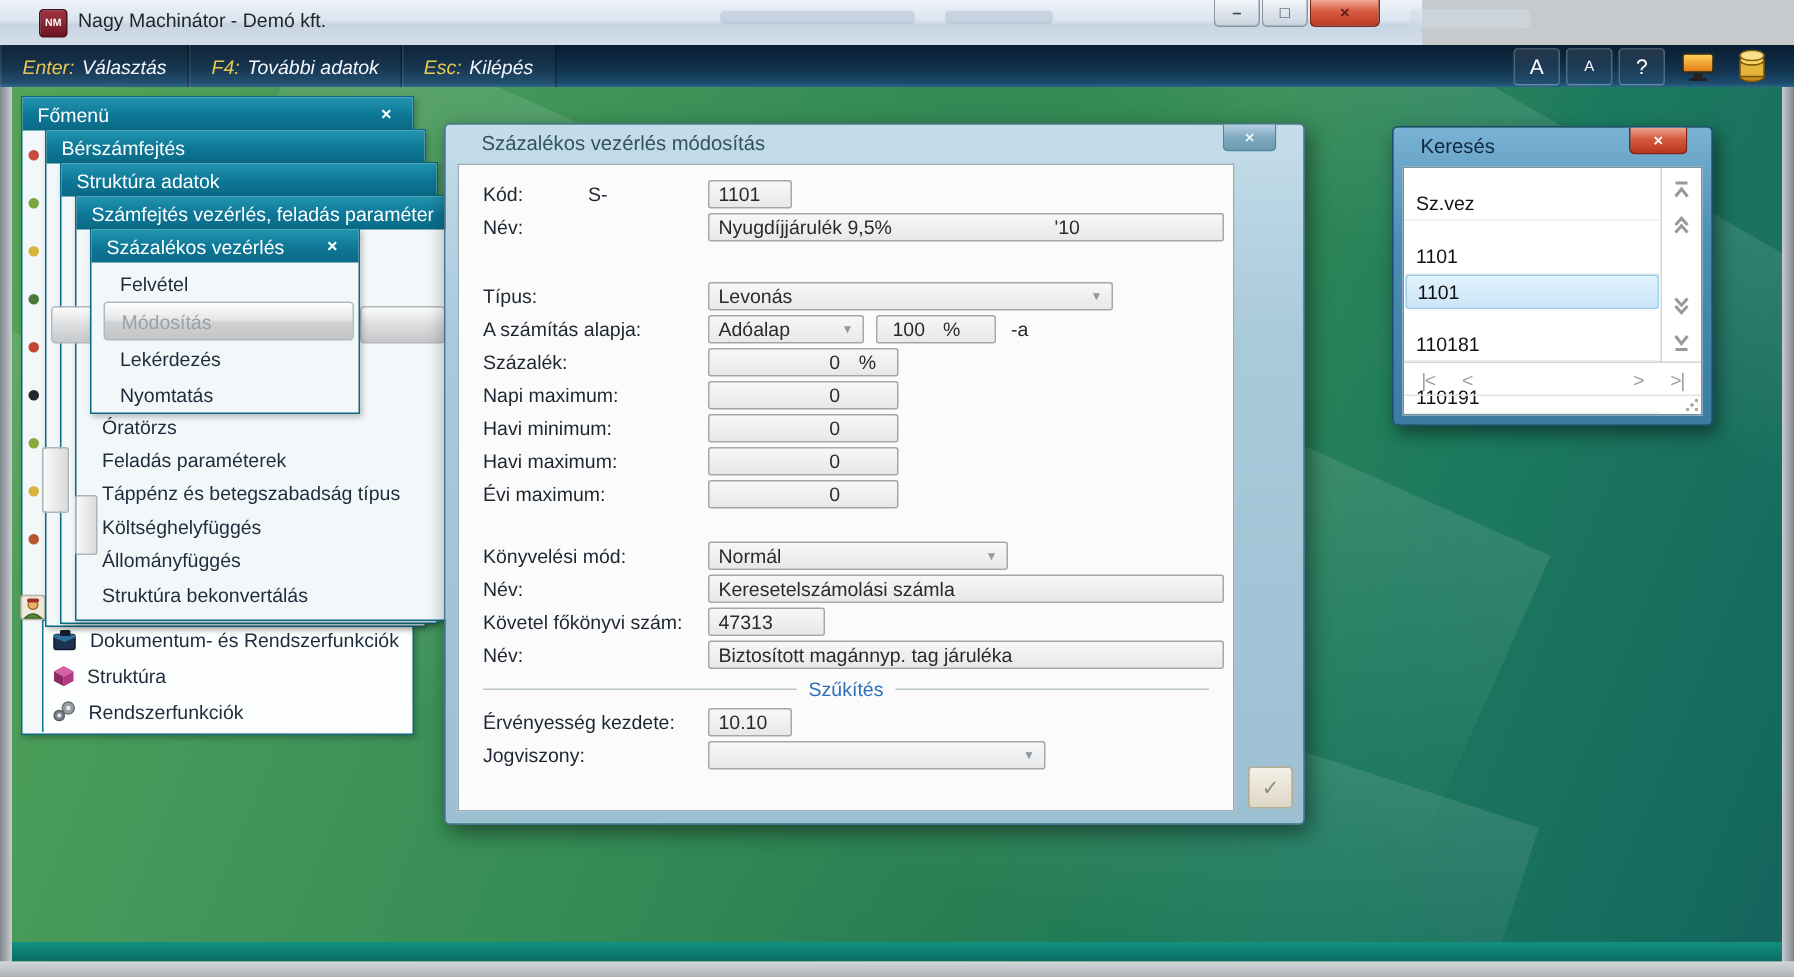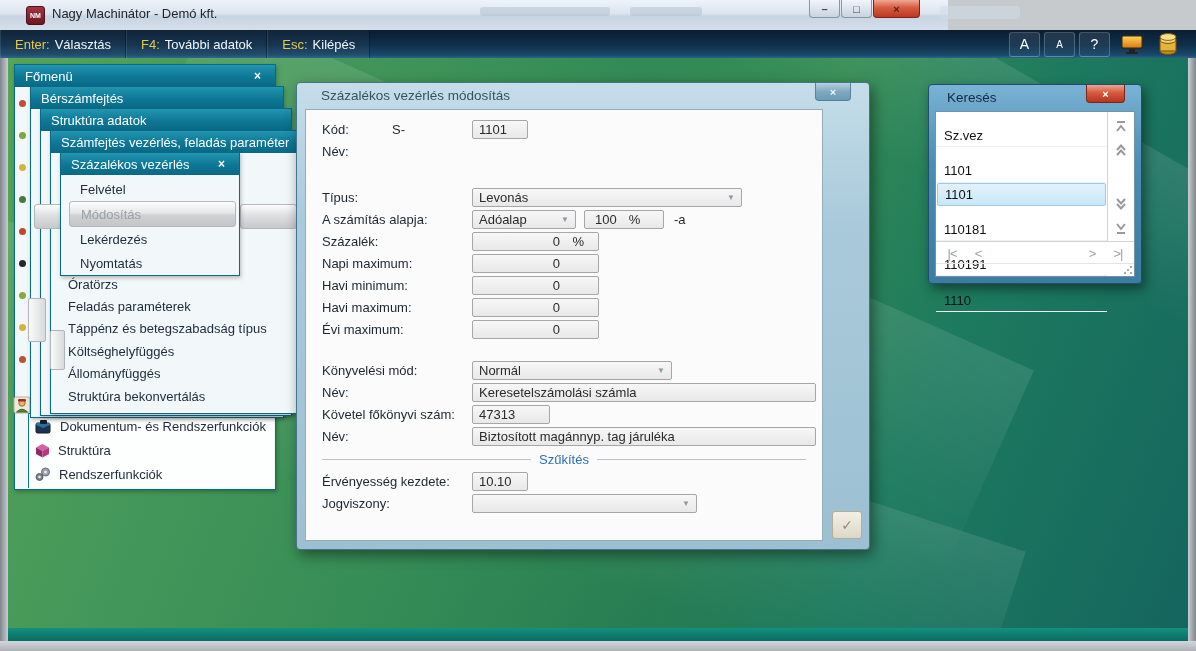--- a/index.html
+++ b/index.html
@@ -20,21 +20,21 @@
     border:1px solid #8a94a2;border-top:none;border-radius:0 0 4px 4px;
     background:linear-gradient(#f2f5fa,#c9d3df);color:#3c4650;font-size:11px;font-weight:bold;}
   .wbtn.min,.wbtn.max{width:29px;}
   .wbtn.close{width:45px;background:linear-gradient(#f0a795,#d65b41 45%,#bb3a24);
     border-color:#7e2417;color:#58231a;}
   .menubar{position:absolute;left:0;top:30px;width:1196px;height:28px;
     background:linear-gradient(#0a1d31 0%,#10304c 55%,#1b4a6b 90%,#2c6388 100%);
     border-bottom:1px solid #0a3a52;display:flex;align-items:stretch;}
   .mitem{display:flex;align-items:center;gap:5px;padding:0 14px;
     border-left:1px solid rgba(255,255,255,.10);border-right:1px solid rgba(0,0,0,.35);
-    background:rgba(255,255,255,.03);}
+    background:rgba(255,255,255,.03);font-style:italic;}
   .mitem .key{color:#e6c84f;}
   .mitem .lab{color:#f2f6fa;}
   .mb-right{margin-left:auto;display:flex;align-items:center;gap:4px;padding-right:14px;}
   .sqbtn{width:29px;height:23px;border:1px solid rgba(255,255,255,.22);border-radius:3px;
     background:linear-gradient(rgba(255,255,255,.10),rgba(255,255,255,.02));
     color:#fff;display:flex;align-items:center;justify-content:center;}
   .sqbtn.big{font-size:14px;} .sqbtn.small{font-size:10px;} .sqbtn.help{font-size:14px;}
   .mb-icon{width:28px;height:24px;display:flex;align-items:center;justify-content:center;margin-left:4px;}
   
   .desktop{position:absolute;left:8px;top:58px;width:1180px;height:583px;overflow:hidden;
@@ -327,20 +327,24 @@
     <div class="dinner">
       <div class="row">
         <span class="lbl w70">Kód:</span>
         <span class="lbl w78p">S-</span>
         <span class="ctl w56">
             <span>1101</span>
           </span>
       </div>
       <div class="row">
         <span class="lbl w150">Név:</span>
+        <span class="ctl w344">
+          <span>Nyugdíjjárulék  9,5%</span>
+            <span class="year">'10</span>
+        </span>
       </div>
       <div class="row" style="height:21px;"></div>
       <div class="row">
         <span class="lbl w150">Típus:</span>
         <span class="ctl w270">
           <span>Levonás</span>
           <span class="arrow">▼</span>
         </span>
       </div>
       <div class="row">
@@ -451,23 +455,20 @@
             <span>1101</span>
           </div>
         <div class="srow sel">
             <span>1101</span>
           </div>
         <div class="srow">
             <span>110181</span>
           </div>
         <div class="srow">
             <span>110191</span>
-          </div>
-        <div class="srow">
-            <span>1110</span>
           </div>
       </div>
       <div class="scol">
         <div class="sbtn" style="top:2px;">
           <svg width="14" height="13" viewBox="0 0 14 13">
             <line x1="3" y1="2" x2="11" y2="2" stroke="#999" stroke-width="2"></line>
             <path d="M3 11 L7 6 L11 11" stroke="#999" stroke-width="2" fill="none"></path>
           </svg>
         </div>
         <div class="sbtn" style="top:26px;">

